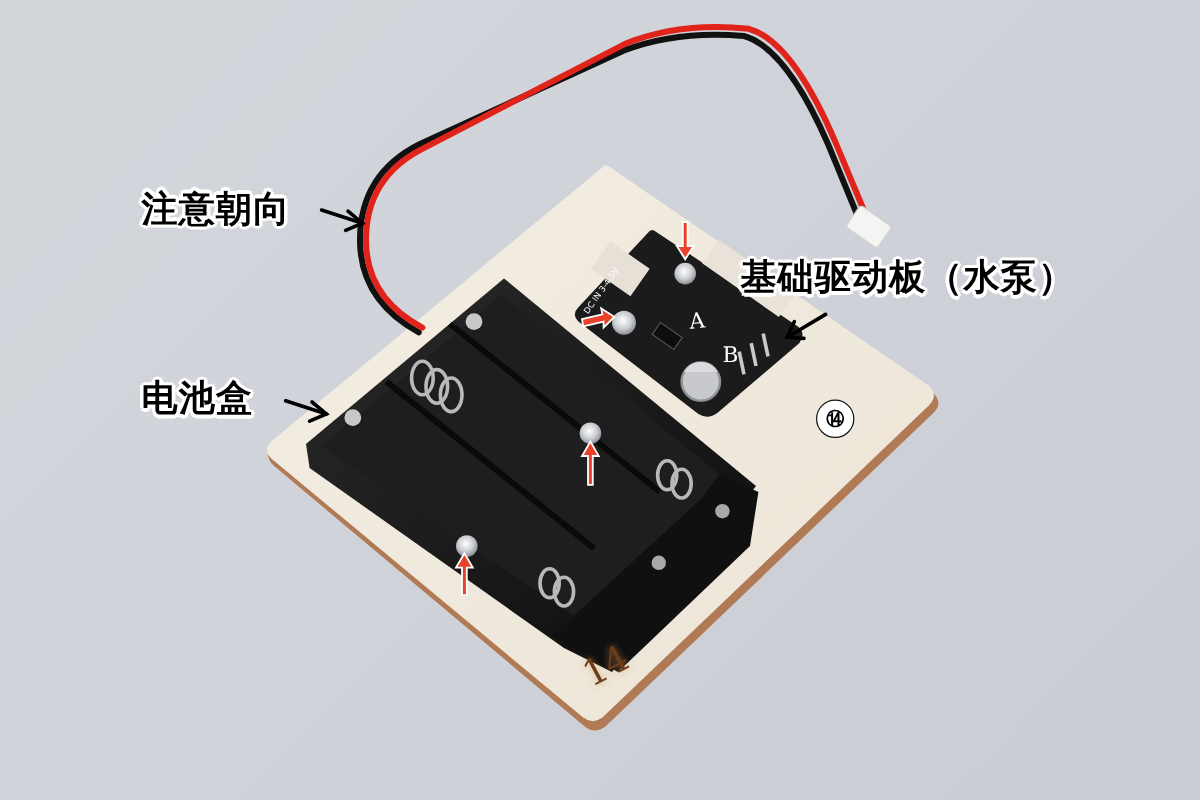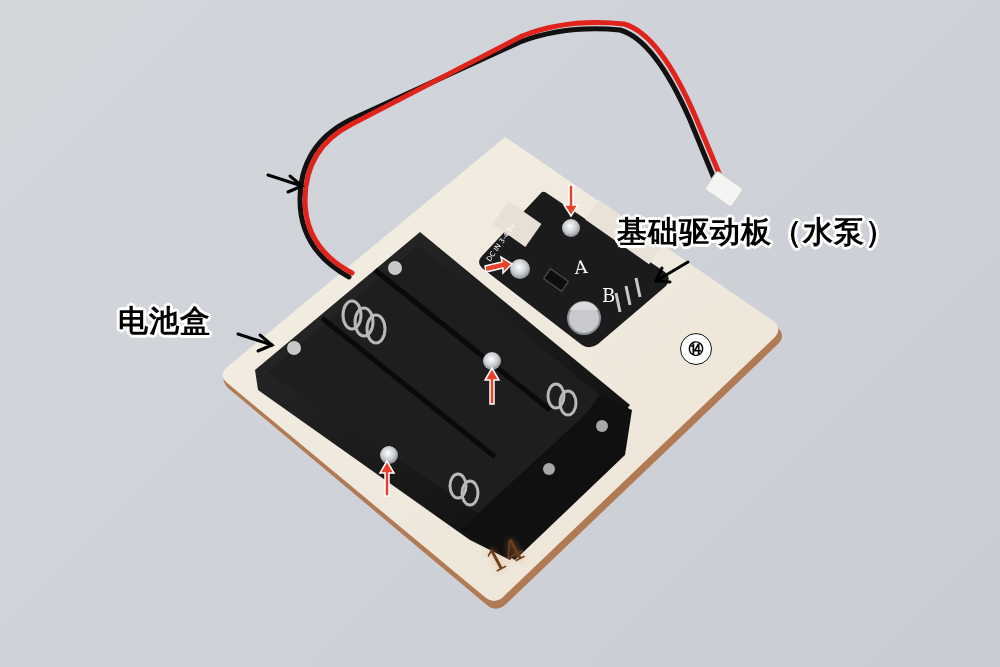--- a/index.html
+++ b/index.html
@@ -131,18 +131,19 @@
     <g stroke="#000" stroke-width="3" fill="none" stroke-linecap="round">
       <path d="M268 175 L302 186"></path>
       <path d="M290 176 L302 186 L288 192"></path>
       <path d="M238 334 L272 345"></path>
       <path d="M260 335 L272 345 L258 351"></path>
       <path d="M688 262 L656 281"></path>
       <path d="M662 268 L656 281 L670 282"></path>
     </g>
   </svg>
 
+  <div class="label" style="left:118px; top:160px;">注意朝向</div>
   <div class="label" style="left:617px; top:217px;">基础驱动板（水泵）</div>
-  <div class="label" style="left:118px; top:308px;font-family:Liberation Mono, monospace;">电池盒</div>
+  <div class="label" style="left:118px; top:318px;">电池盒</div>
 
   <div class="step-badge">⑭</div>
   <div class="burn-number">14</div>
 </div>
 
 </body></html>

